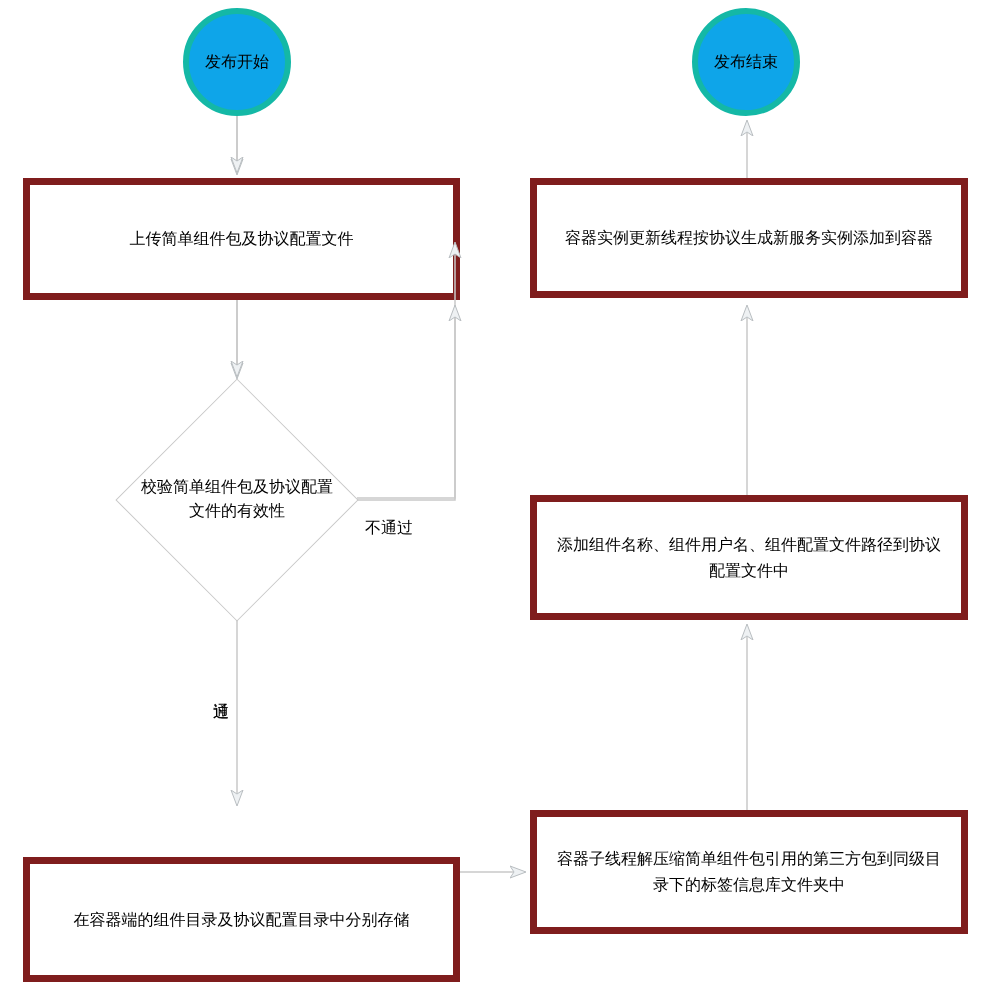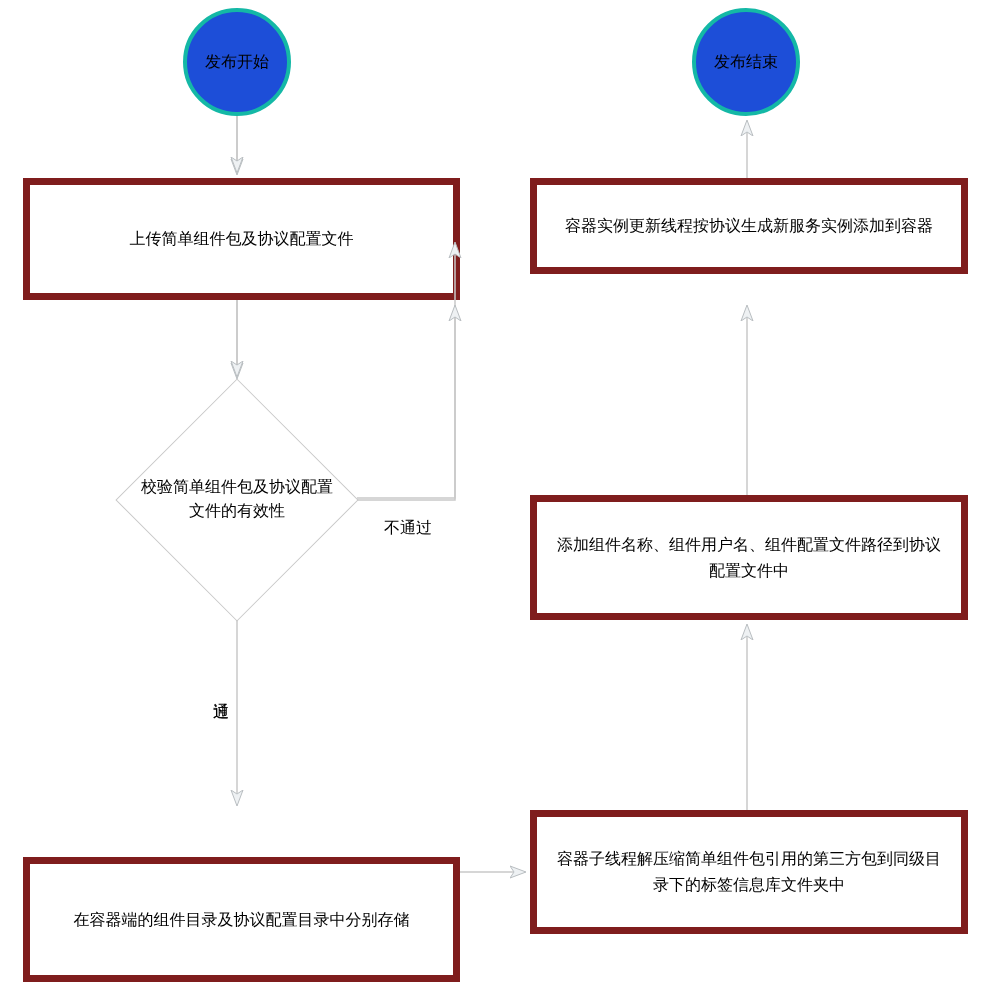--- a/index.html
+++ b/index.html
@@ -15,27 +15,27 @@
   .canvas {
     position: relative;
     width: 1000px;
     height: 997px;
   }
   .box, .circle, .diamond-wrap {
     position: absolute;
     box-sizing: border-box;
   }
   .circle {
-    border: 4px solid #14b8a6;
+    border: 6px solid #14b8a6;
     border-radius: 50%;
     display: flex;
     align-items: center;
     justify-content: center;
     text-align: left;
-    background: #1d4ed8;
+    background: #0ea5e9;
   }
   .box {
     border: 7px solid #7f1d1d;
     display: flex;
     align-items: center;
     justify-content: center;
     text-align: center;
     background: #fff;
     padding: 8px 20px;
   }
@@ -111,25 +111,25 @@
   </div>
 
   <div class="box" style="left:530px; top:810px; width:438px; height:124px;">
     <span>容器子线程解压缩简单组件包引用的第三方包到同级目录下的标签信息库文件夹中</span>
   </div>
 
   <div class="box" style="left:530px; top:495px; width:438px; height:125px;font-family:Liberation Serif, serif;">
     <span>添加组件名称、组件用户名、组件配置文件路径到协议配置文件中</span>
   </div>
 
-  <div class="box" style="left:530px; top:178px; width:438px; height:96px;text-align:center;">
+  <div class="box" style="left:530px; top:178px; width:438px; height:120px;text-align:center;">
     <span>容器实例更新线程按协议生成新服务实例添加到容器</span>
   </div>
 
-  <div class="edge-label" style="left:382px; top:518px;">不通过</div>
+  <div class="edge-label" style="left:363px; top:518px;">不通过</div>
 
   <div class="edge-label vertical-label" style="left:208px; top:690px;">通过</div>
 
   <svg class="arrows" viewBox="0 0 1000 997">
     <defs>
       <marker id="ah" markerWidth="20" markerHeight="20" refX="3" refY="10" orient="auto" markerUnits="userSpaceOnUse">
         <path d="M0,4 L16,10 L0,16 L4,10 Z" fill="#eef1f3" stroke="#b8bdc0" stroke-width="1"></path>
       </marker>
     </defs>
     <g stroke="#c9c9c9" stroke-width="1.5" fill="none">

